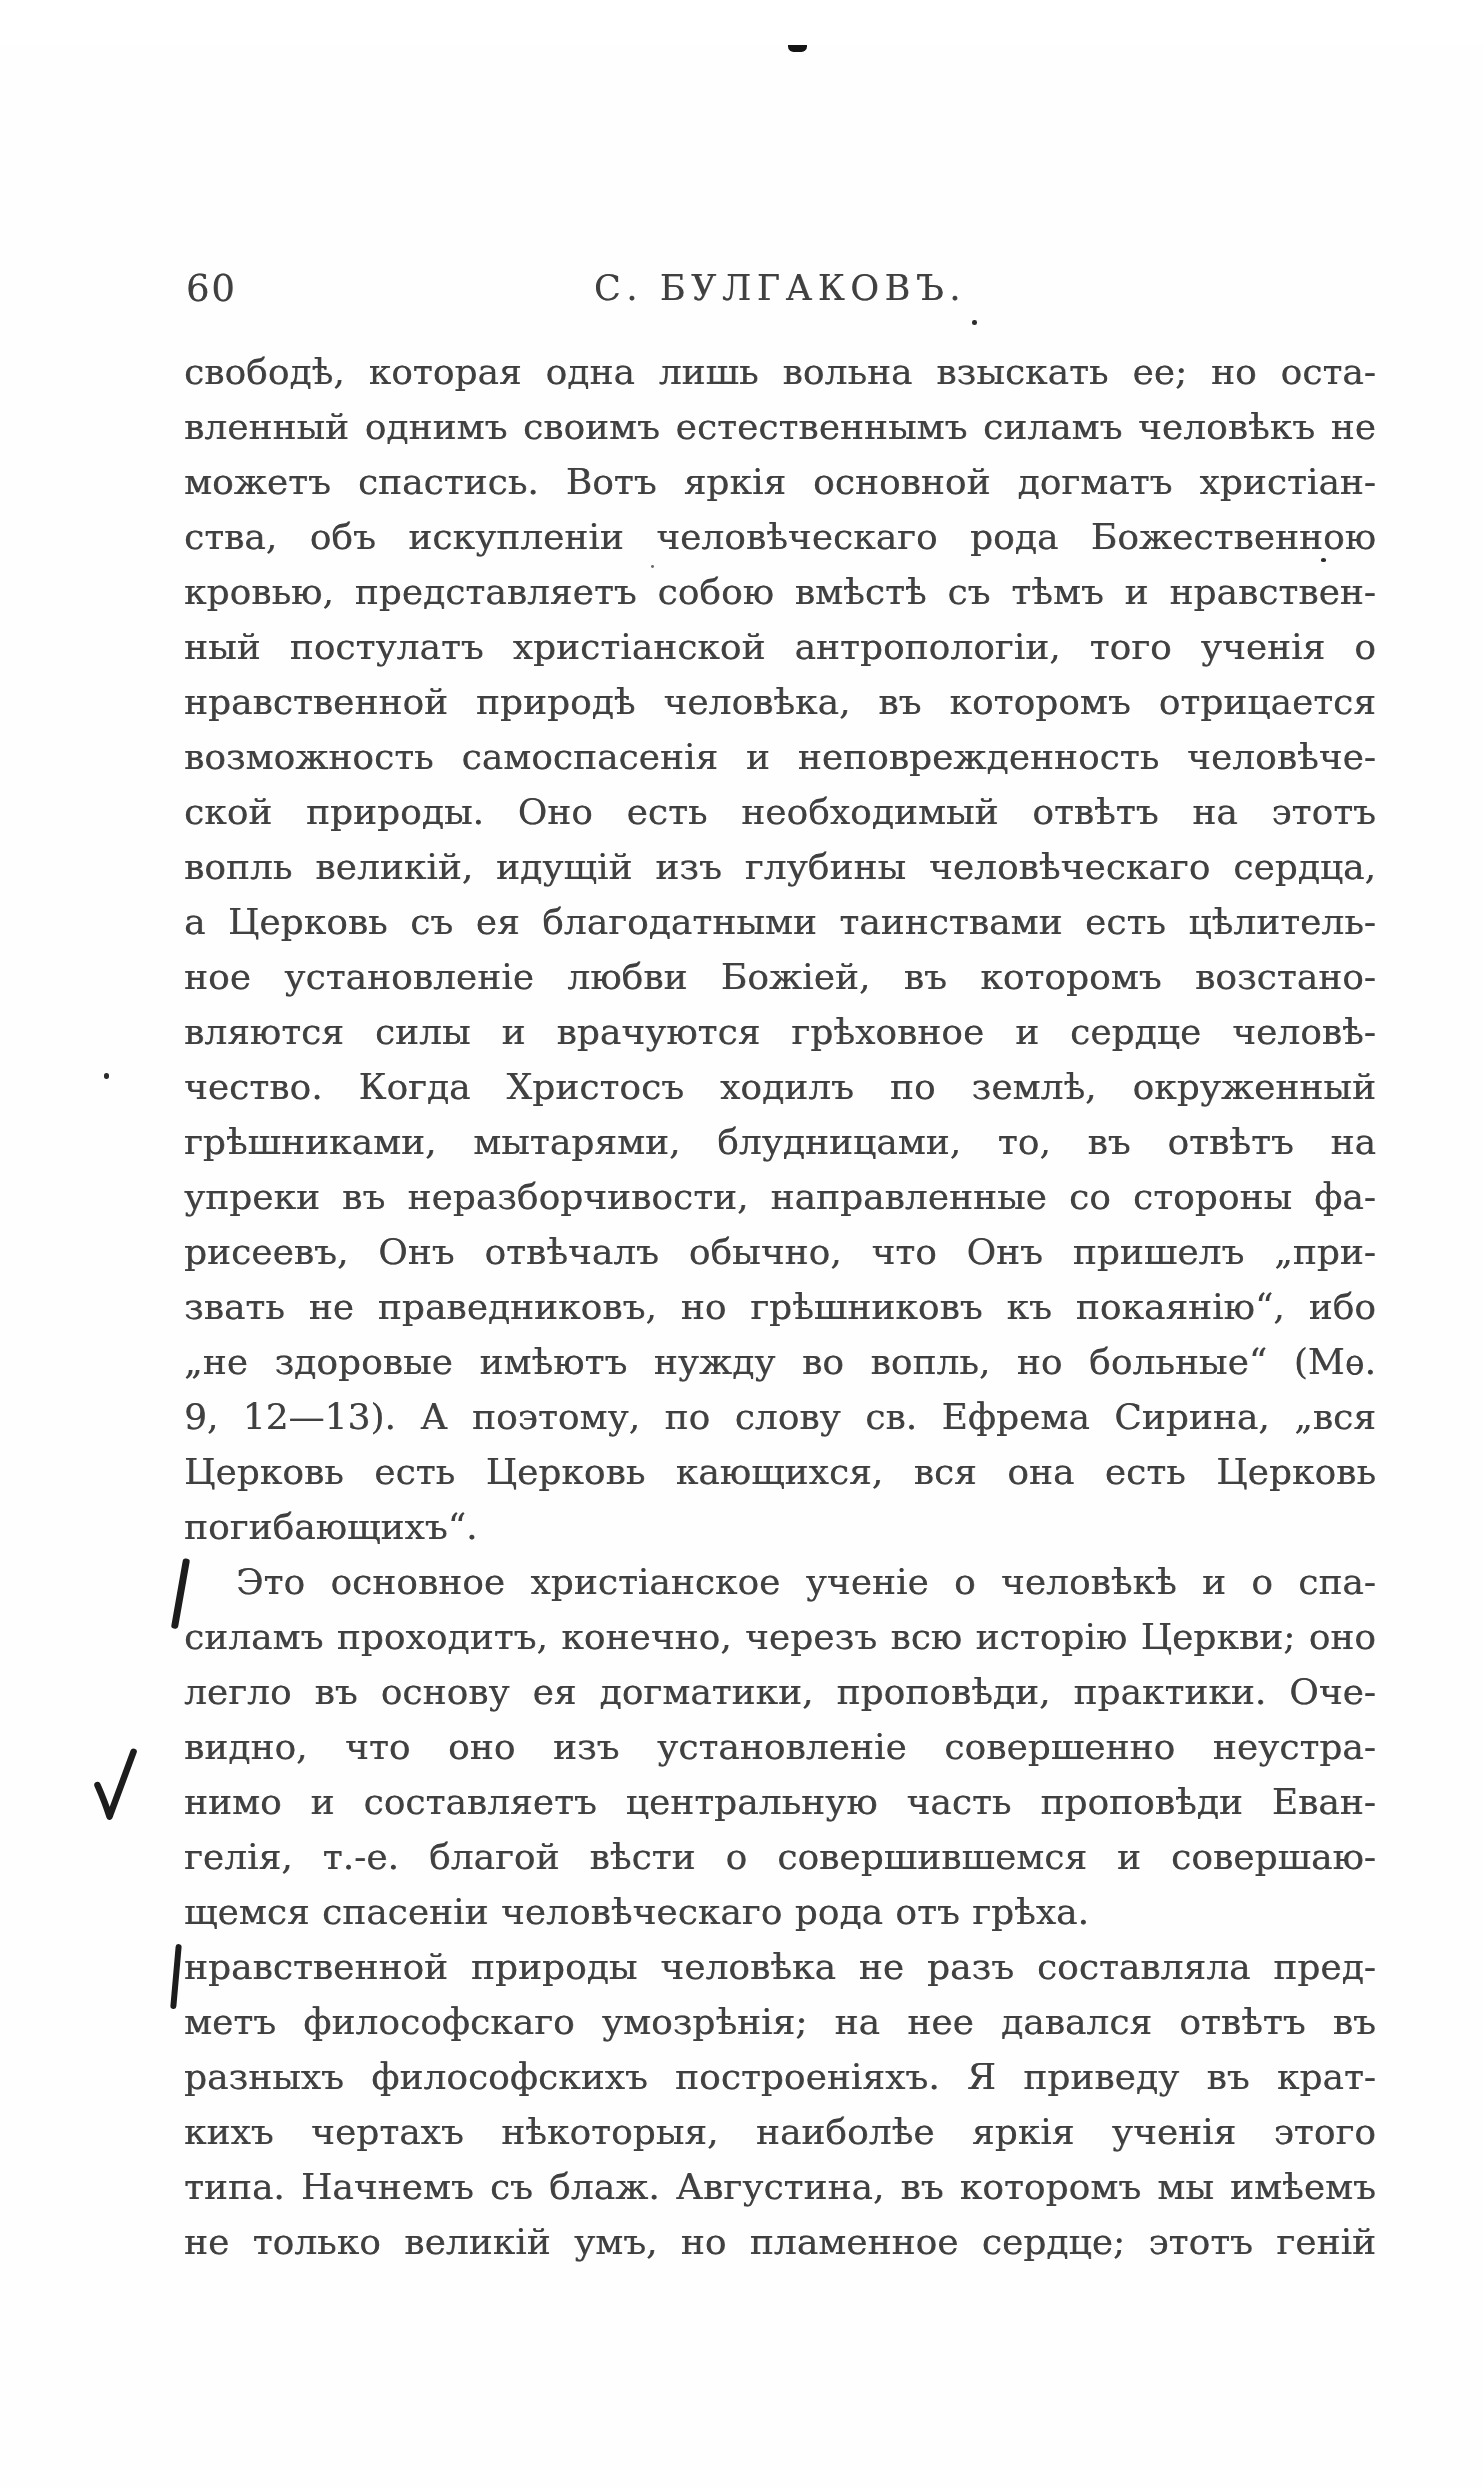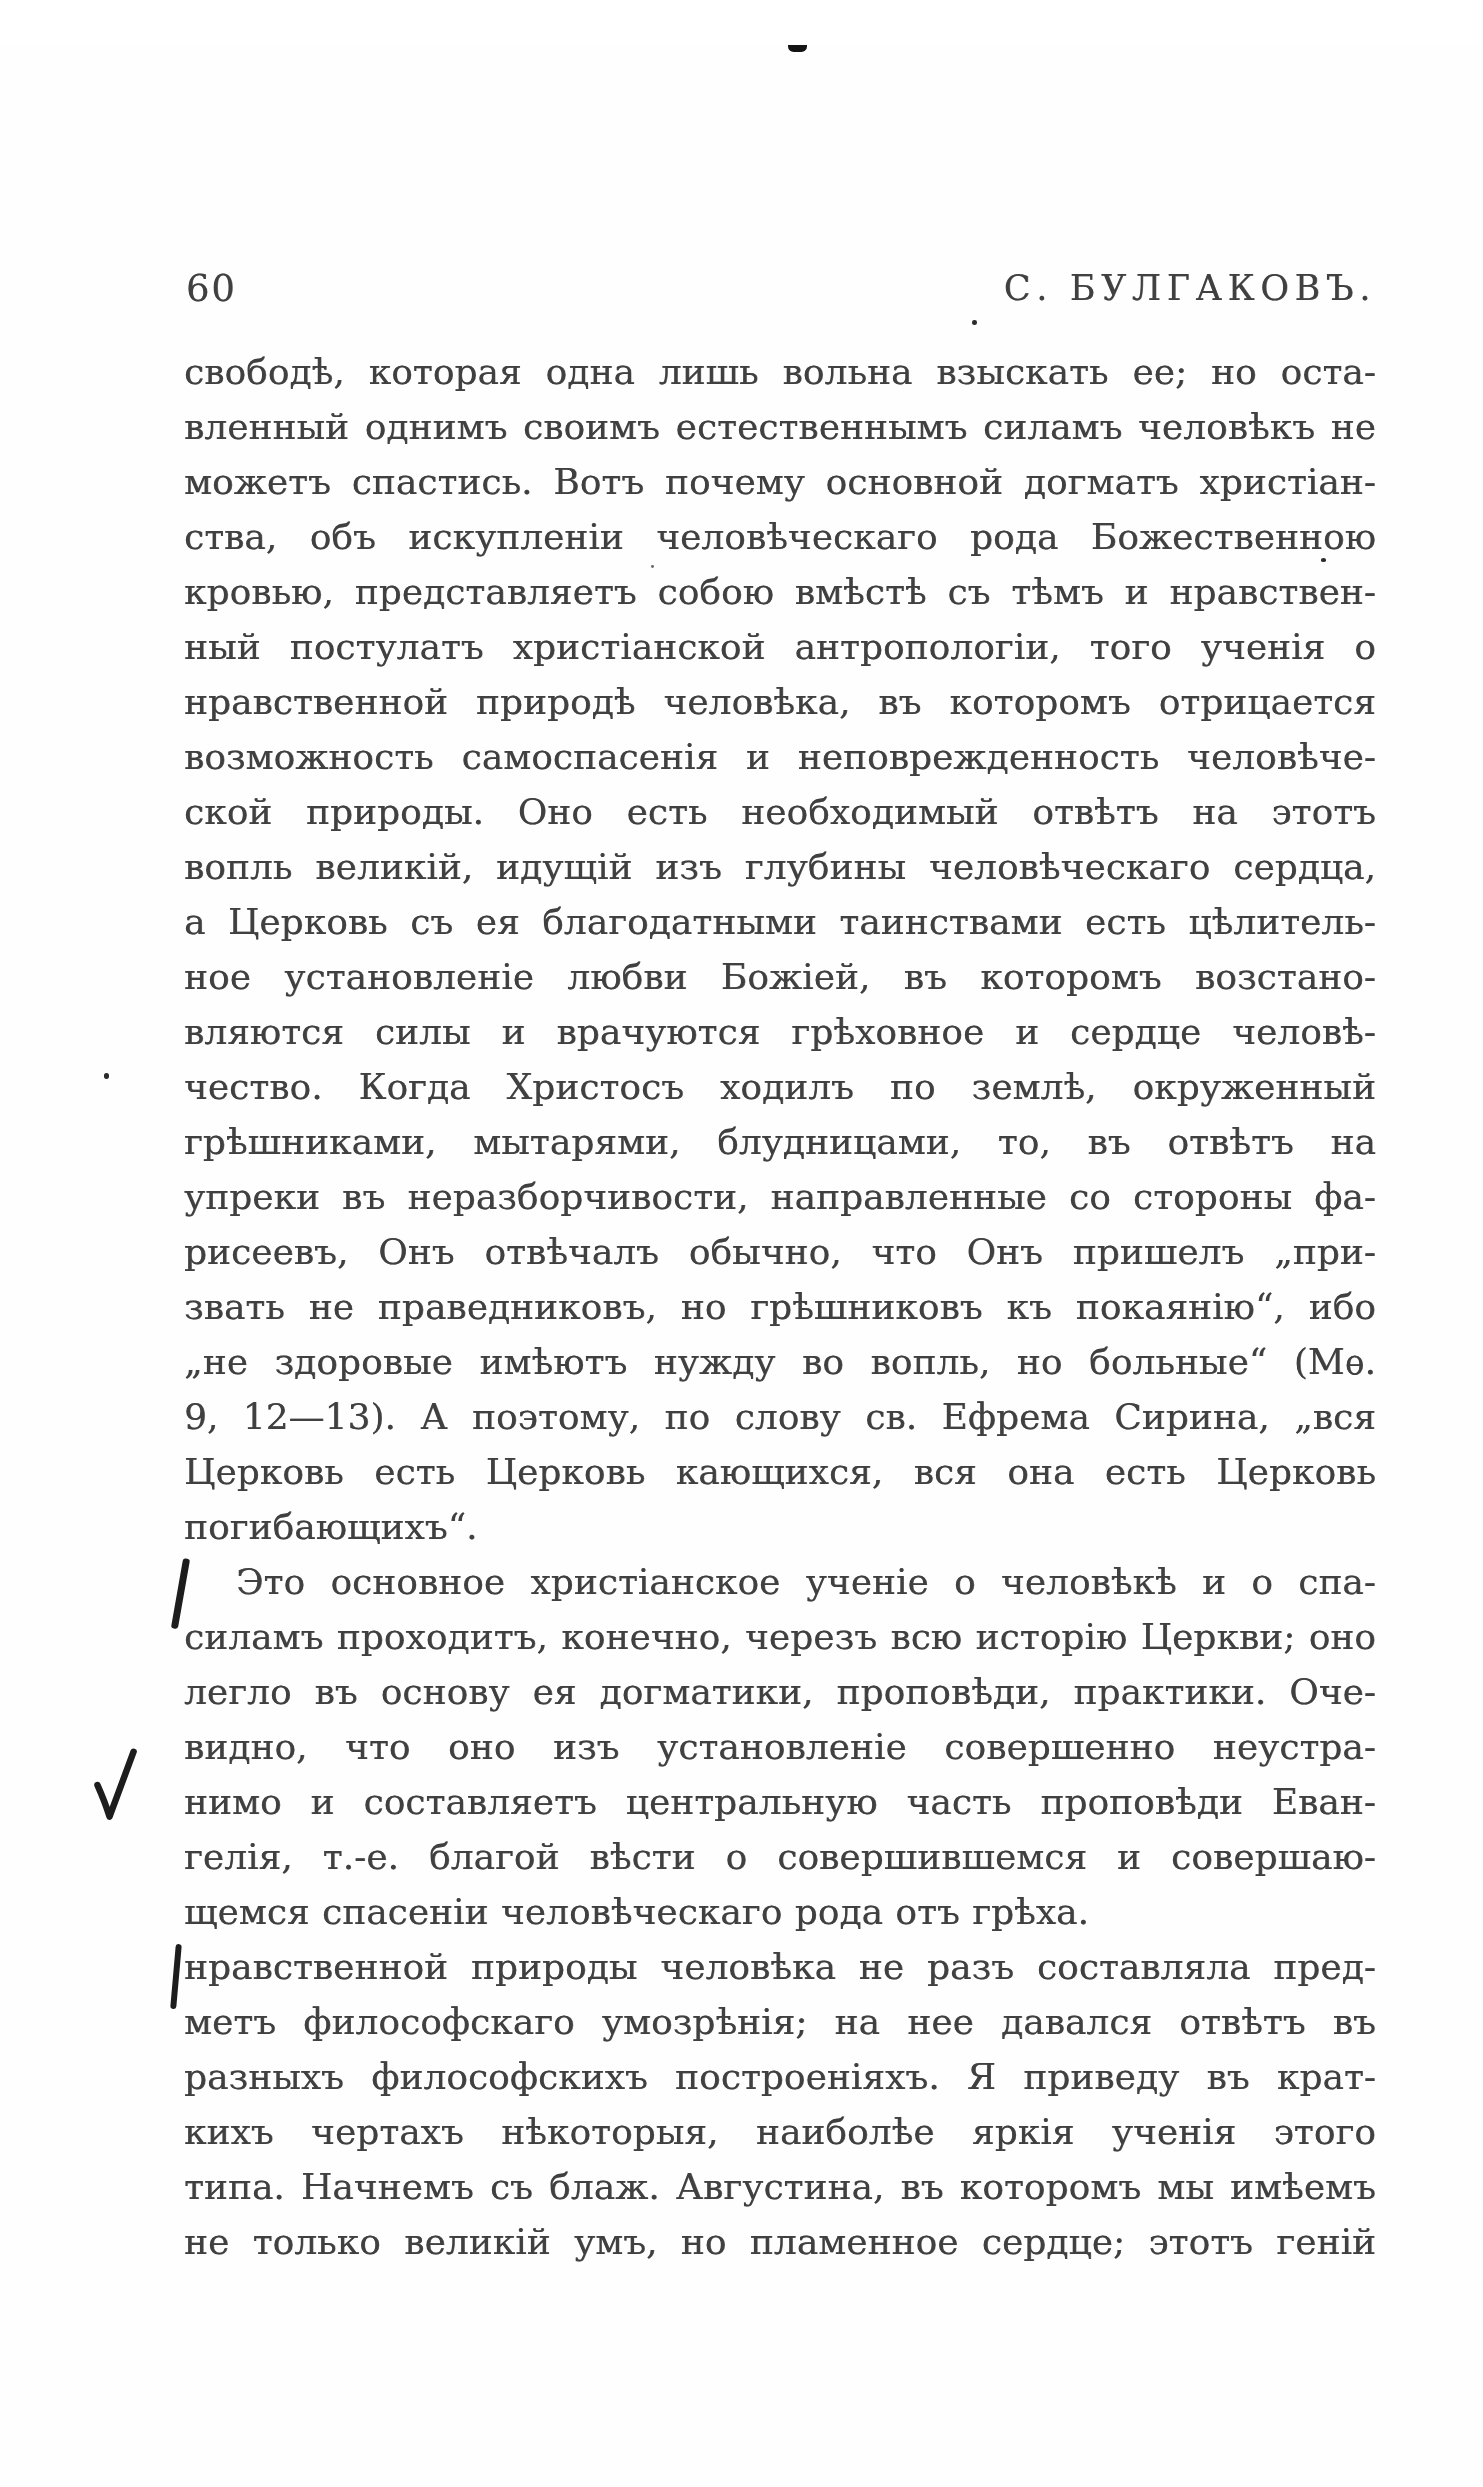--- a/index.html
+++ b/index.html
@@ -22,21 +22,21 @@
     left: 184px; top: 224px; width: 1192px;
     height: 43px;
   }
   .page-number {
     position: absolute; left: 1.9px; top: 0;
     font-size: 37px; line-height: 39px;
     letter-spacing: 1.9px;
     text-shadow: 0.4px 0.3px 0 rgba(27,27,27,0.5);
   }
   .running-header {
-    text-align: right;
+    text-align: center;
     font-size: 35px; line-height: 39px;
     letter-spacing: 0.16em;
     text-shadow: 0.4px 0.3px 0 rgba(27,27,27,0.5);
     white-space: nowrap;
   }
   
   .text-block {
     position: absolute;
     left: 184px; top: 299px; width: 1192px;
     font-size: 36px;
@@ -87,21 +87,21 @@
 <div class="page">
 
   <div class="header-row">
     <span class="page-number">60</span>
     <div class="running-header">С. БУЛГАКОВЪ.</div>
   </div>
 
   <div class="text-block">
       <div class="line">свободѣ, которая одна лишь вольна взыскать ее; но оста-</div>
       <div class="line">вленный однимъ своимъ естественнымъ силамъ человѣкъ не</div>
-      <div class="line">можетъ спастись. Вотъ почему основной догматъ христіан-</div>
+      <div class="line">можетъ спастись. Вотъ яркія основной догматъ христіан-</div>
       <div class="line">ства, объ искупленіи человѣческаго рода Божественною</div>
       <div class="line">кровью, представляетъ собою вмѣстѣ съ тѣмъ и нравствен-</div>
       <div class="line">ный постулатъ христіанской антропологіи, того ученія о</div>
       <div class="line">нравственной природѣ человѣка, въ которомъ отрицается</div>
       <div class="line">возможность самоспасенія и неповрежденность человѣче-</div>
       <div class="line">ской природы. Оно есть необходимый отвѣтъ на этотъ</div>
       <div class="line">вопль великій, идущій изъ глубины человѣческаго сердца,</div>
       <div class="line">а Церковь съ ея благодатными таинствами есть цѣлитель-</div>
       <div class="line">ное установленіе любви Божіей, въ которомъ возстано-</div>
       <div class="line">вляются силы и врачуются грѣховное и сердце человѣ-</div>

